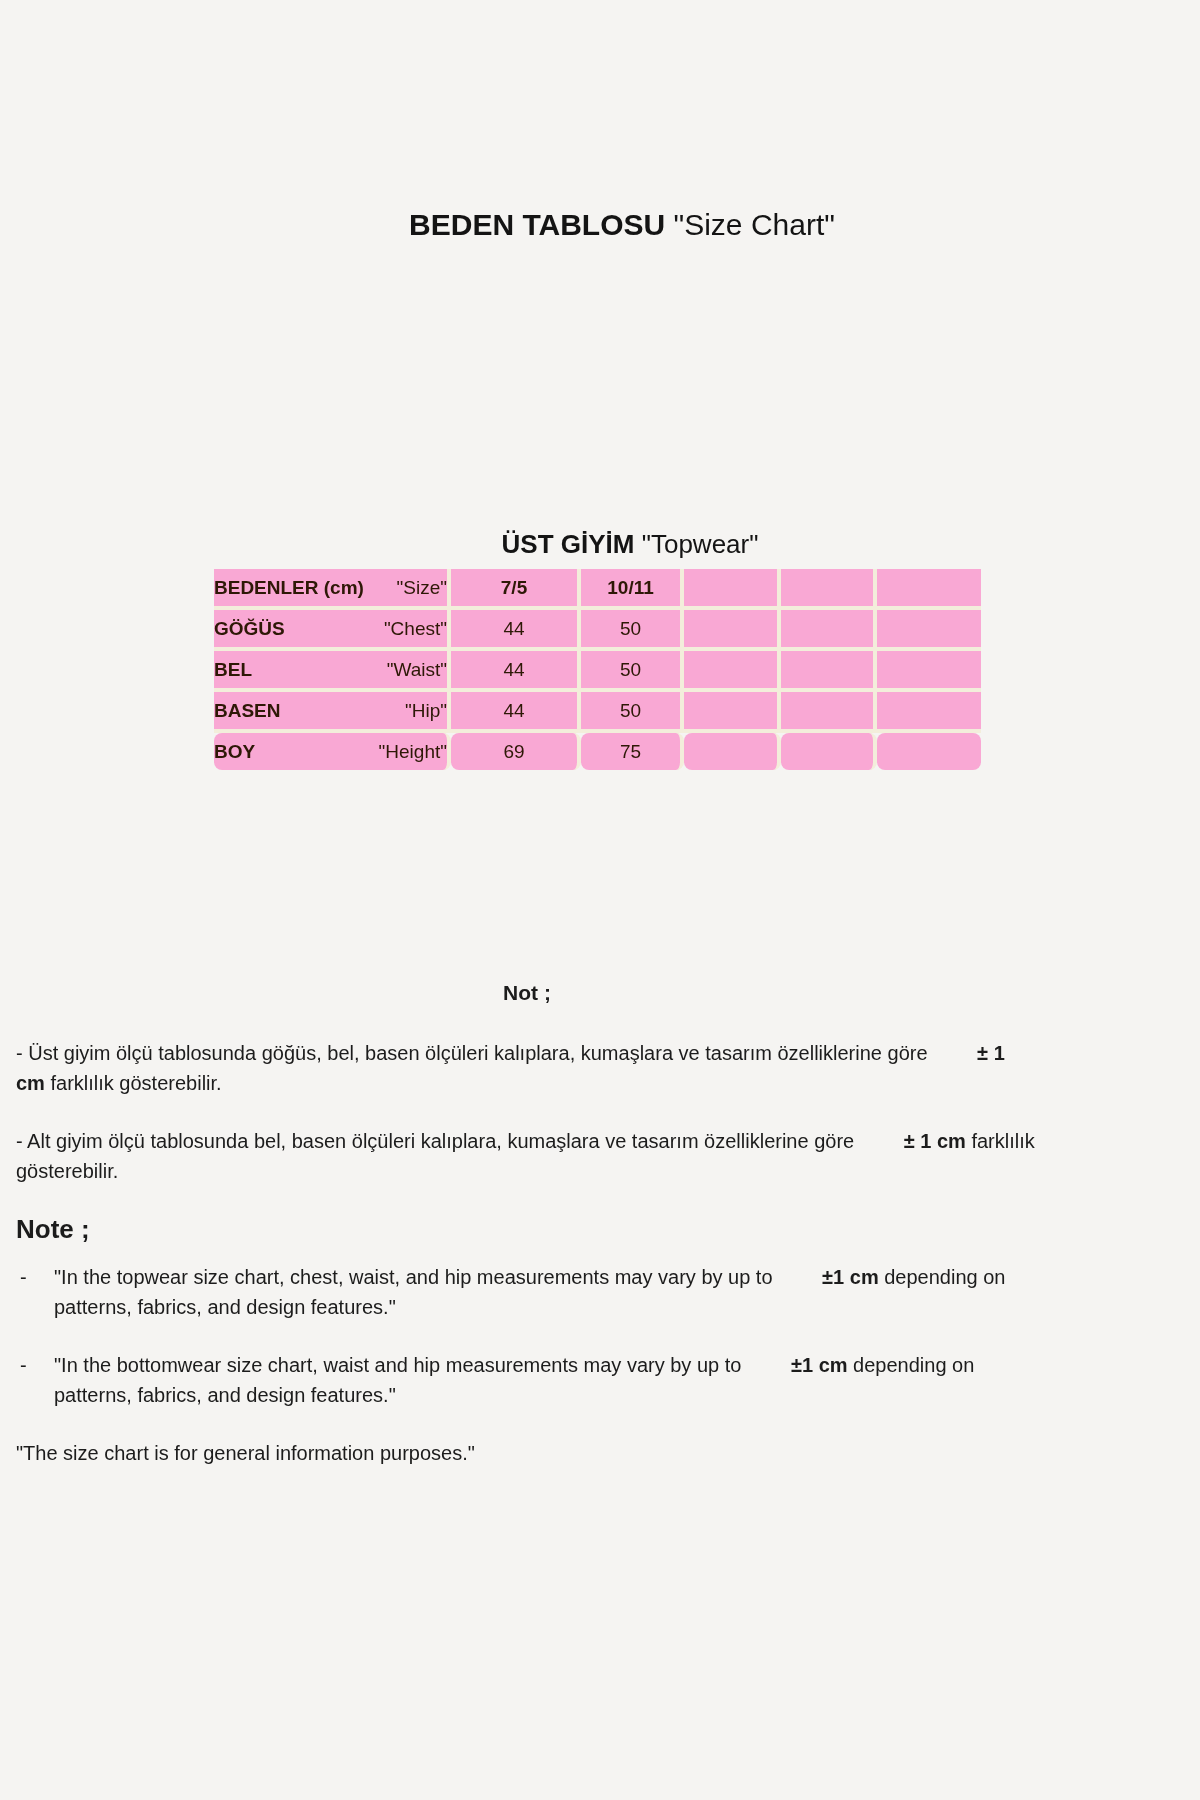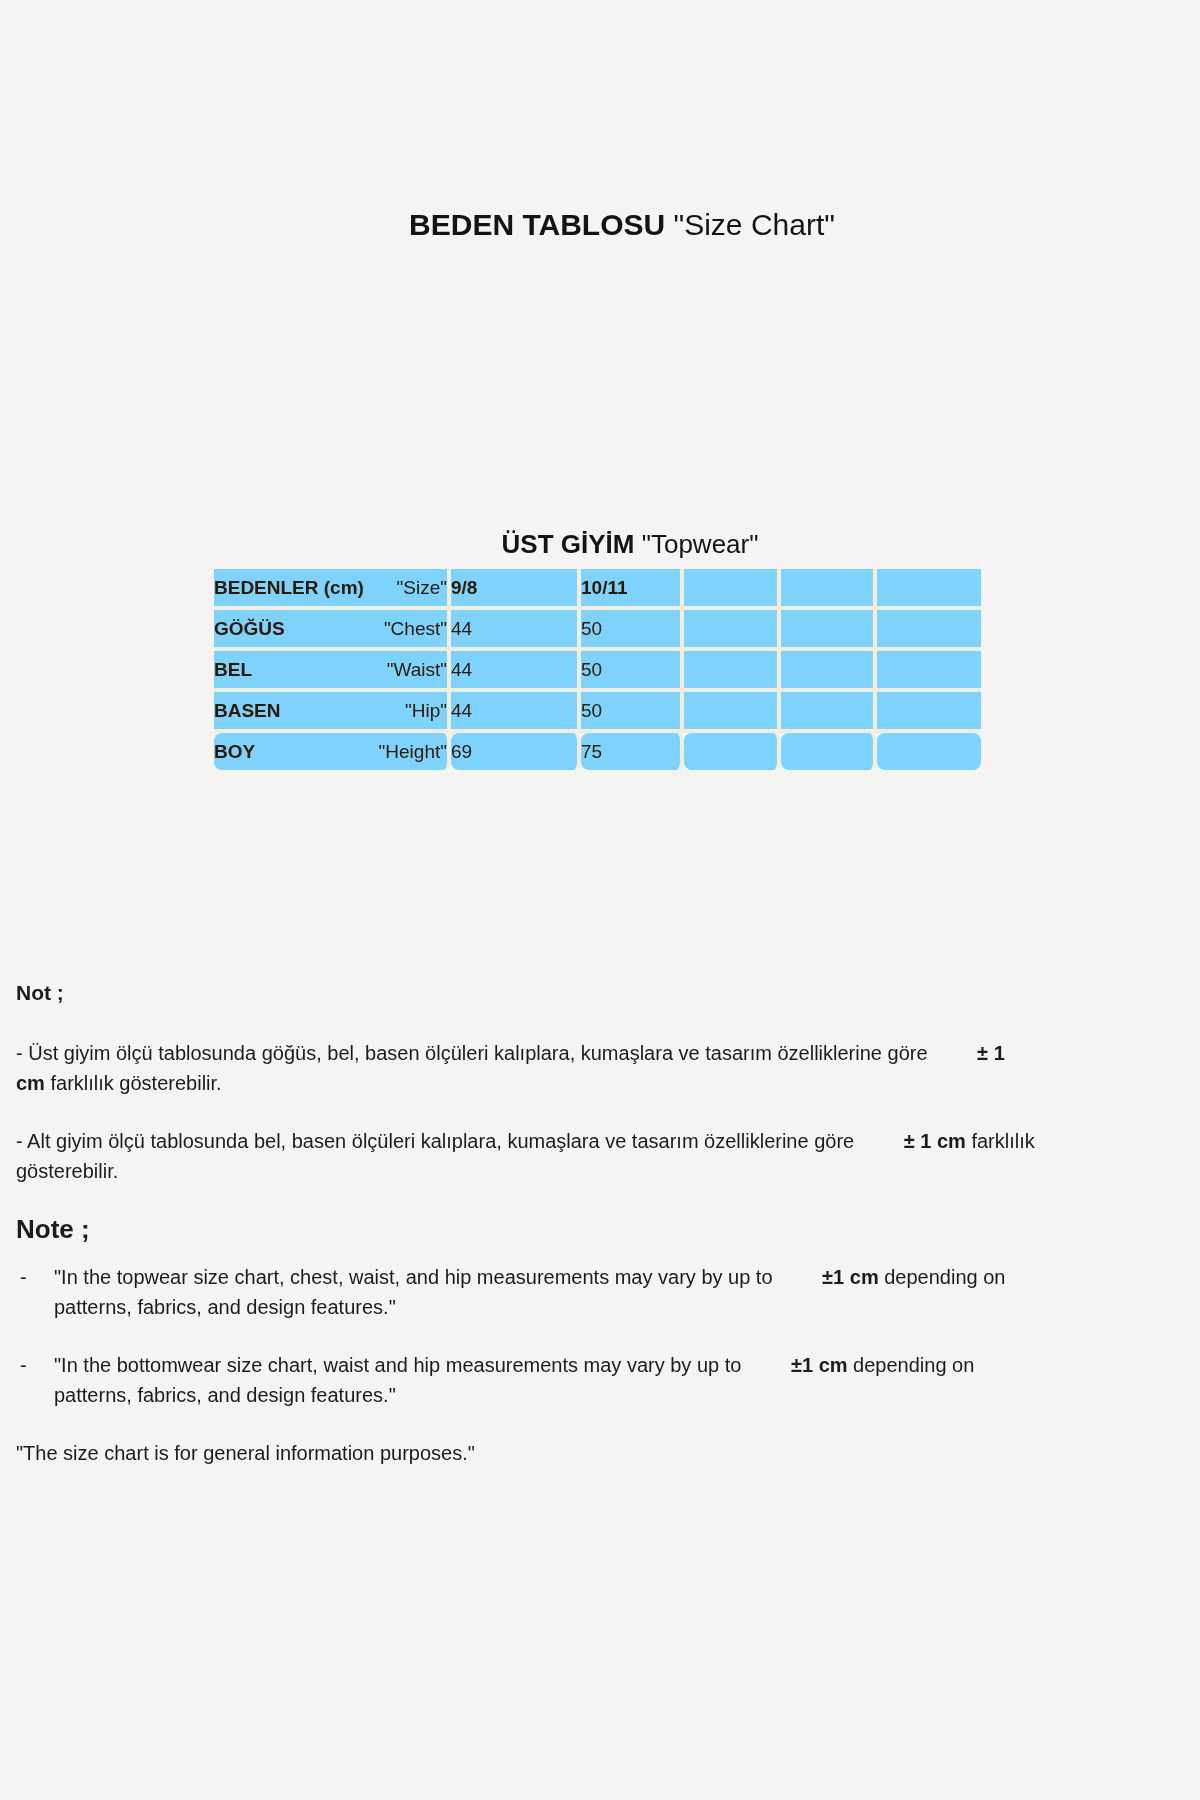--- a/index.html
+++ b/index.html
@@ -27,45 +27,45 @@
     color: #141414; white-space: nowrap;
   }
 
   
   table.size-table {
     position: absolute; top: 569px; left: 214px;
     border-collapse: separate; border-spacing: 0;
     table-layout: fixed;
   }
   table.size-table td {
-    background: #7dd3fc;
+    background: #f9a8d4;
     height: 37px;
     border-right: 4px solid #f3eedb;
     border-bottom: 4px solid #f3eedb;
     font-size: 19px;
     color: #2e1806;
-    text-align: left;
+    text-align: center;
     vertical-align: middle;
     padding: 0;
     overflow: hidden;
     margin-top: 25px;
   }
   table.size-table td:last-child { border-right: none; }
   table.size-table tr:last-child td { border-bottom: none; border-radius: 8px; }
   td.label-cell { text-align: left; padding: 0 16px 0 12px; }
   .label-flex { display: flex; justify-content: space-between; align-items: baseline; }
   .label-tr { font-weight: bold; }
   .size-head { font-weight: bold; }
 
   
   .notes {
     position: absolute; top: 978px; left: 16px; width: 1022px;
     font-size: 20px; line-height: 30px;
   }
-  .note-heading { font-weight: bold; font-size: 21px; margin: 0 0 30px 0; }
+  .note-heading { font-weight: bold; font-size: 21px; margin: 0 0 30px 0; text-align: center; }
   .note-heading-en { font-weight: bold; font-size: 26px; margin: 0 0 18px 0; }
   .para { margin: 0 0 28px 0; }
   .footer-tr { margin: 0 0 25px 0; }
   .bullet { display: flex; margin: 0 0 28px 0; }
   .bullet-dash { flex: 0 0 38px; width: 38px; padding-left: 4px; box-sizing: border-box; }
   .bullet-body { flex: 1 1 auto; }
   .final-line { margin: 0; }
 </style>
 </head>
 <body>
@@ -92,21 +92,21 @@
       <col style="width:104px">
   </colgroup>
   <tbody>
     <tr>
       <td class="label-cell">
         <span class="label-flex">
           <span class="label-tr">BEDENLER (cm)</span>
           <span>"Size"</span>
         </span>
       </td>
-      <td class="size-head">9/8</td>
+      <td class="size-head">7/5</td>
       <td class="size-head">10/11</td>
       <td class="size-head"></td>
       <td class="size-head"></td>
       <td class="size-head"></td>
     </tr>
     <tr>
       <td class="label-cell">
         <span class="label-flex">
           <span class="label-tr">GÖĞÜS</span>
           <span>"Chest"</span>

